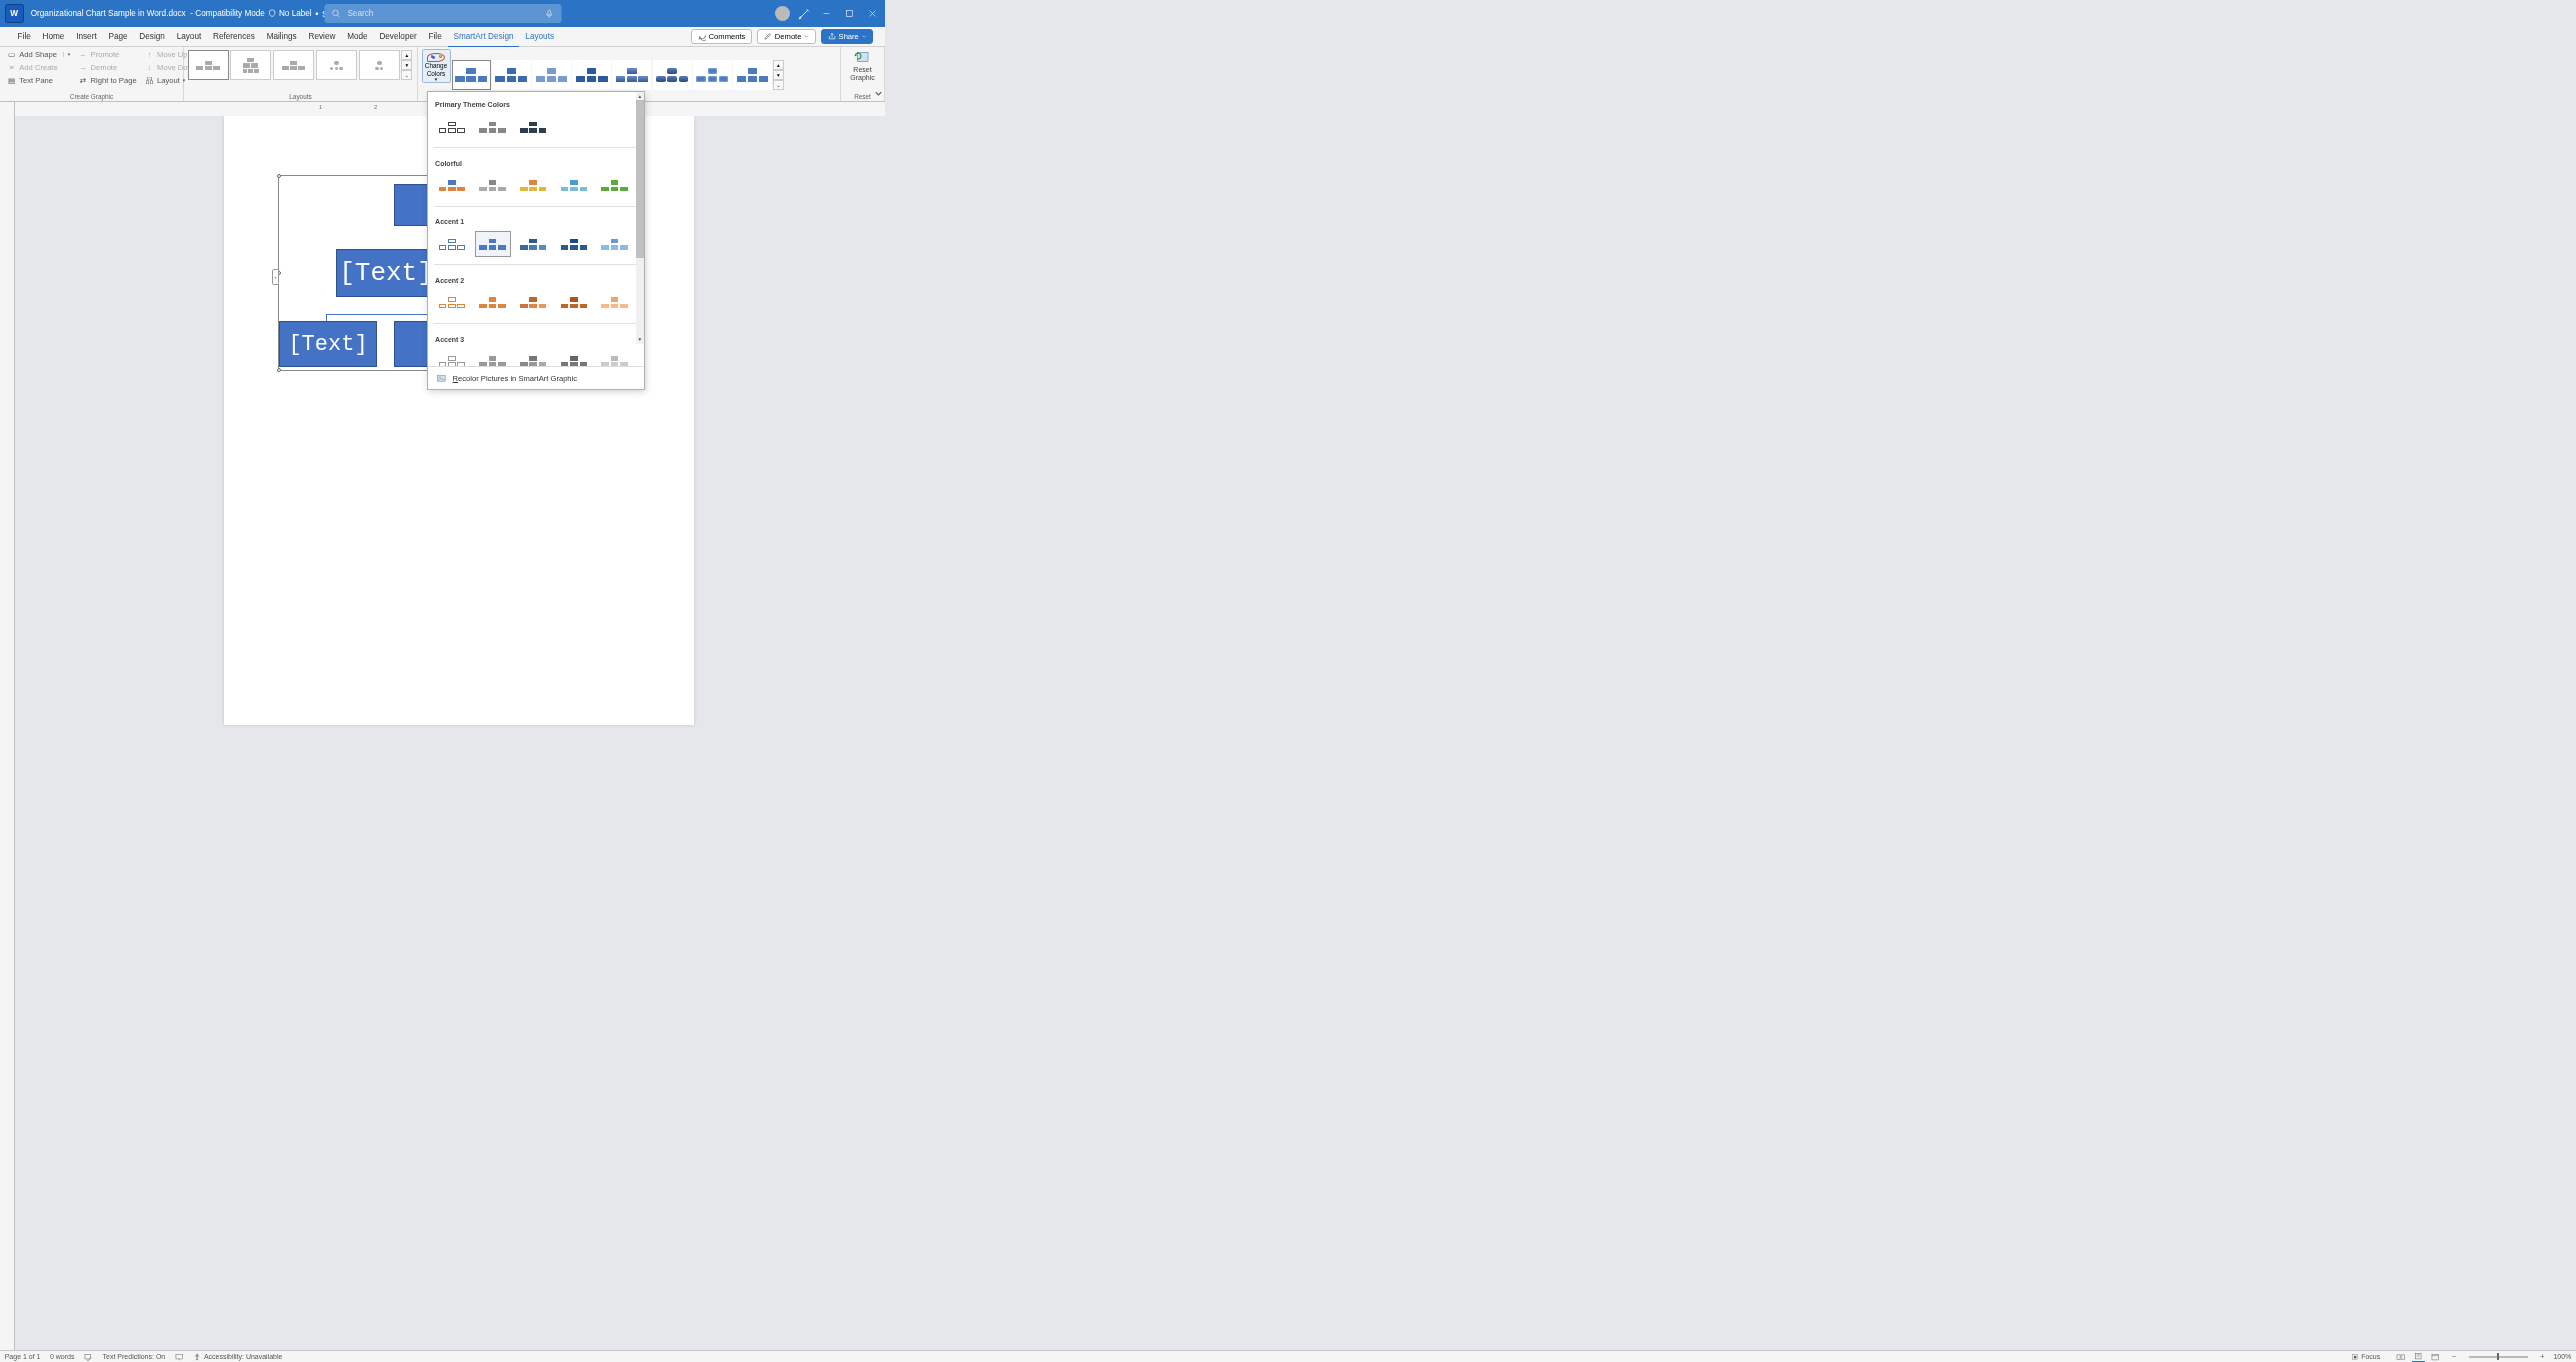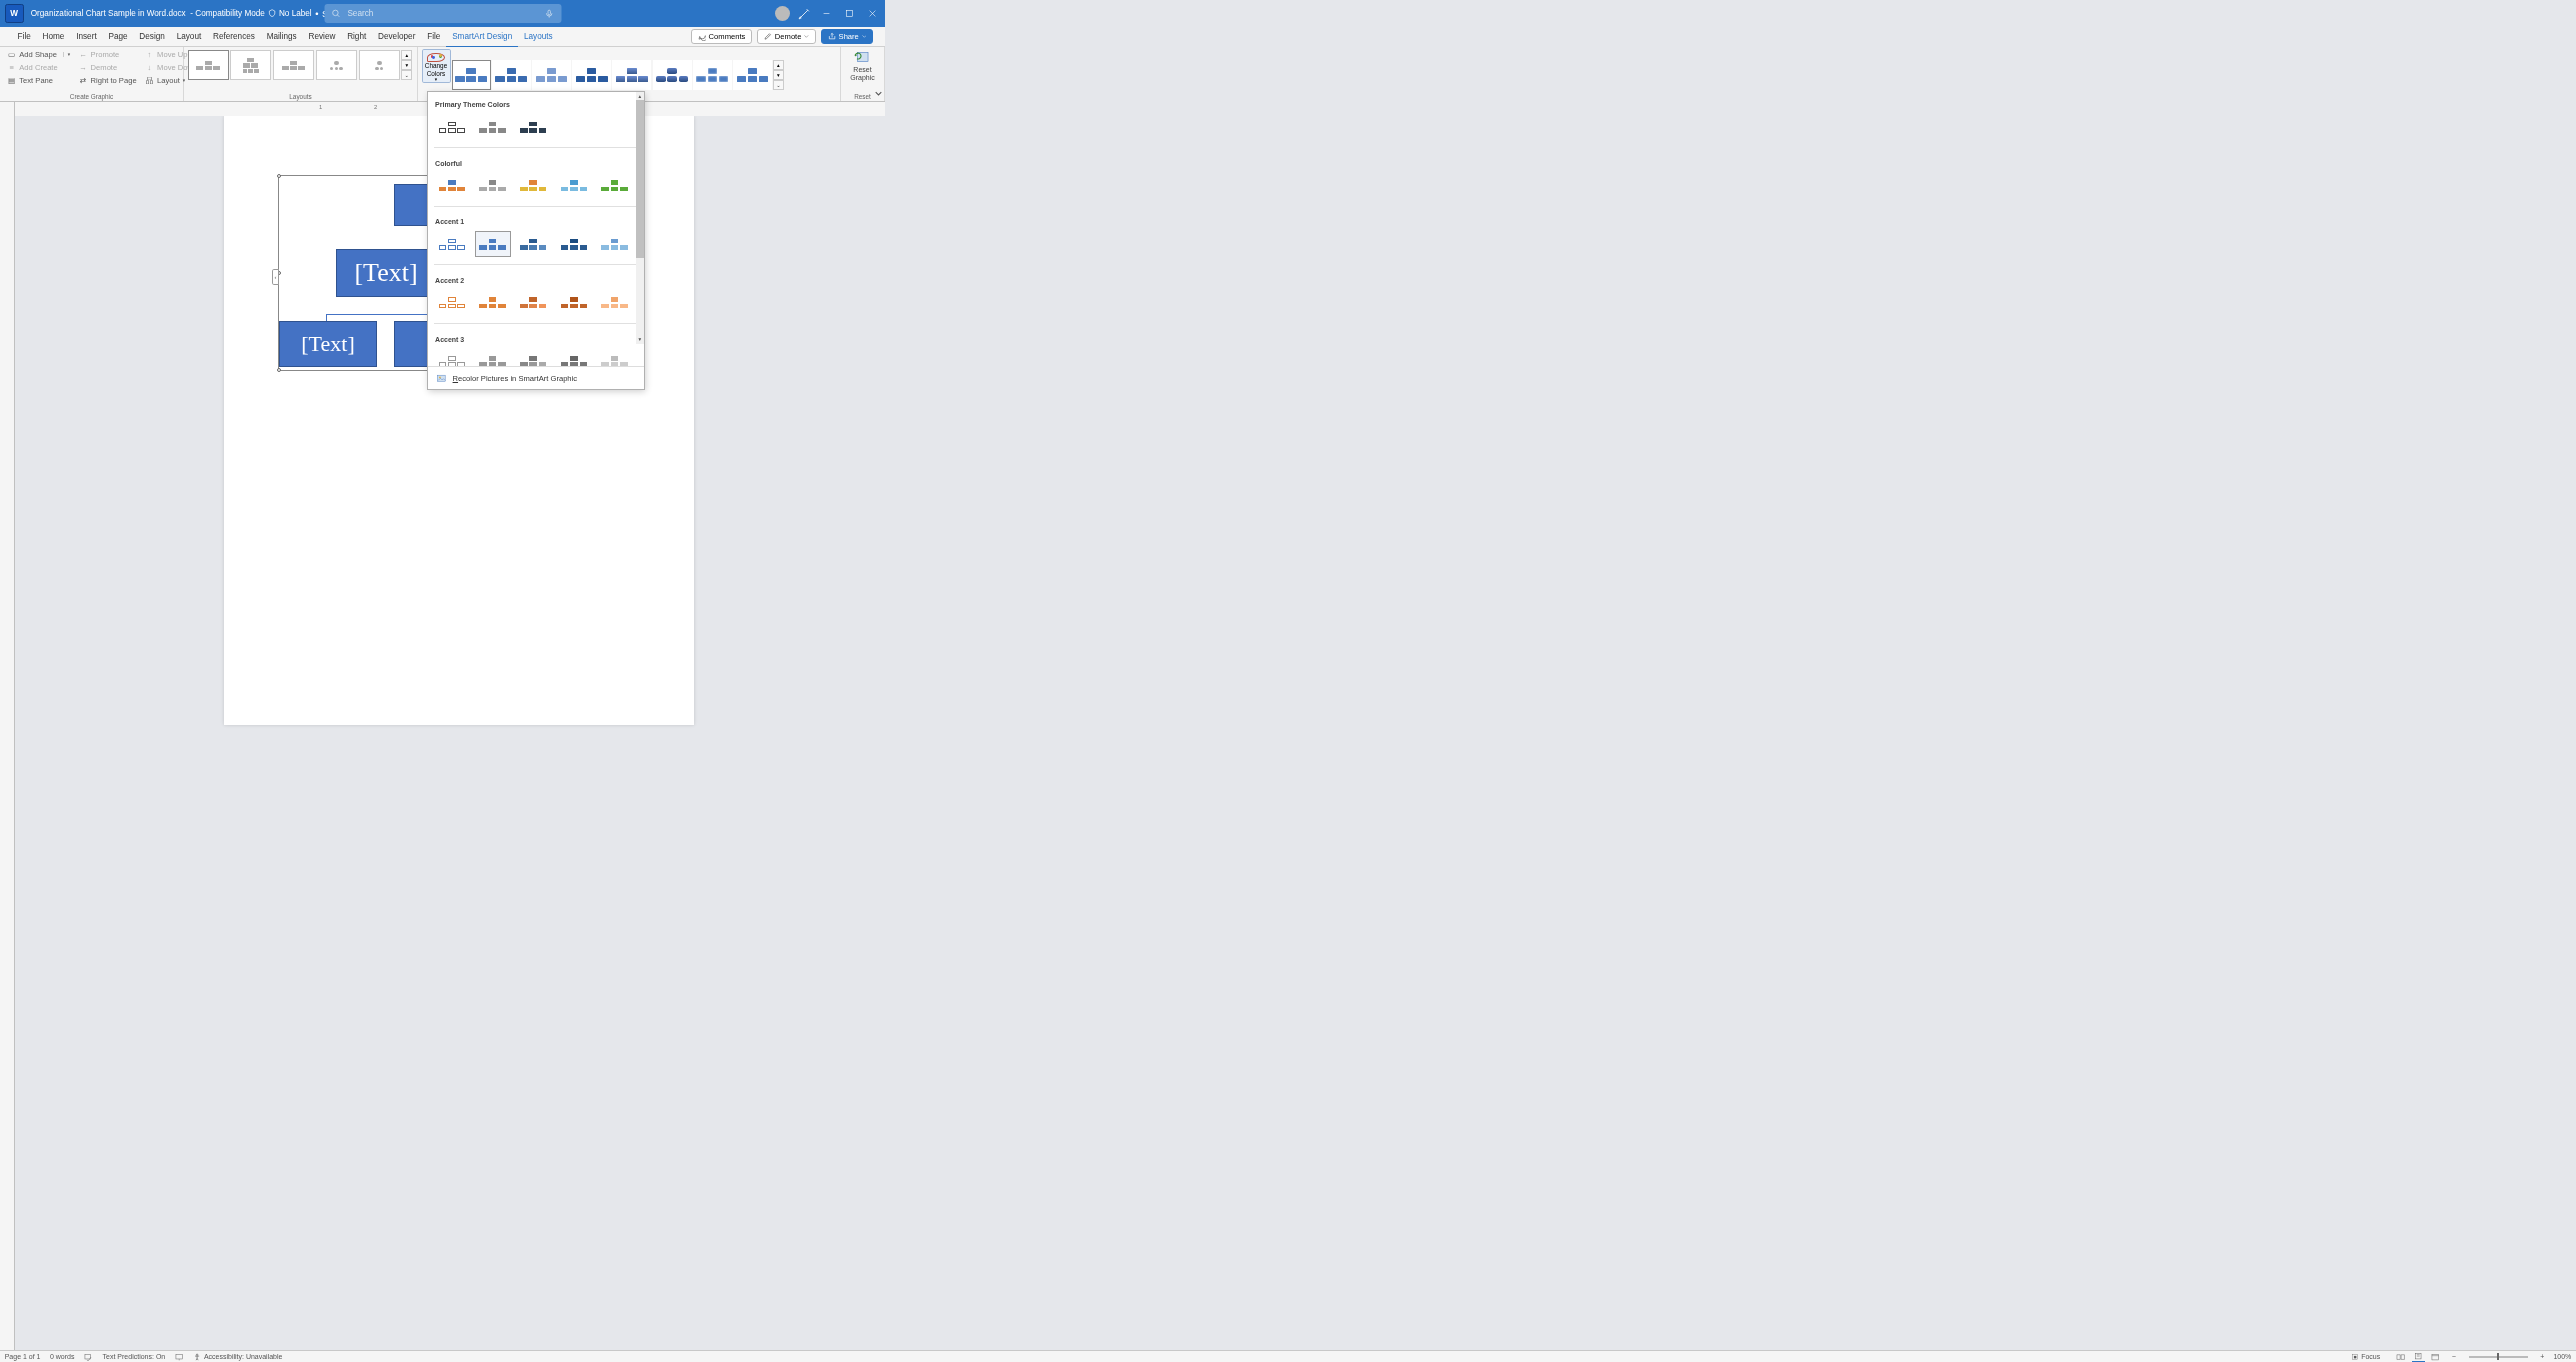--- a/index.html
+++ b/index.html
@@ -74,21 +74,21 @@
 .doc-area { position: absolute; top: 116px; bottom: 11.7px; left: 0; right: 0; display: flex; }
 .ruler-v { width: 15px; background: #f5f5f5; border-right: 0.6px solid #c0c0c0; }
 .page-scroll { flex: 1; background: #e5e7eb; position: relative; overflow: hidden; }
 .page { position: absolute; left: 209px; top: 0; width: 470px; height: 609px; background: white; box-shadow: 0 0 3.5px rgba(0,0,0,.15); }
 
 
 .smartart-frame { position: absolute; left: 54px; top: 59px; width: 357px; height: 196px; border: 0.6px solid #888; }
 .smartart-frame .handle { position: absolute; width: 4.7px; height: 4.7px; background: white; border: 0.6px solid #666; border-radius: 50%; }
 .smartart-frame .expand-tab { position: absolute; left: -7px; top: 93px; width: 7px; height: 16.4px; background: white; border: 0.6px solid #999; border-radius: 1.8px 0 0 1.8px; display: flex; align-items: center; justify-content: center; font-size: 5.9px; color: #666; cursor: pointer; }
 
-.sa-box { position: absolute; background: #4472c4; border: 0.6px solid #2f528f; color: white; display: flex; align-items: center; justify-content: center; font-size: 22px; font-family: Liberation Serif, serif; }
+.sa-box { position: absolute; background: #4472c4; border: 0.6px solid #2f528f; color: white; display: flex; align-items: center; justify-content: center; font-size: 22px; font-family: Liberation Mono, monospace; }
 .sa-line { position: absolute; border-left: 1.2px solid #4472c4; }
 .sa-hline { position: absolute; border-top: 1.2px solid #4472c4; }
 
 
 .colors-popup { position: absolute; left: 427px; top: 91px; width: 218px; height: 299px; background: white; border: 0.6px solid #b0b0b0; box-shadow: 1.2px 2.3px 7px rgba(0,0,0,.2); z-index: 100; display: flex; flex-direction: column; }
 .popup-scroll { flex: 1; overflow: hidden; padding: 4.7px 3.5px 4.7px 5.9px; position: relative; }
 .popup-section { margin-bottom: 4.7px; }
 .popup-section-title { font-size: 7px; font-weight: 600; color: #444; padding: 4.7px 1.2px 5.9px; }
 .popup-row { display: flex; gap: 4.7px; flex-wrap: wrap; }
 .color-opt { width: 36px; height: 26px; display: flex; align-items: center; justify-content: center; cursor: pointer; }
@@ -171,21 +171,21 @@
 <div class="ribbon-tabs">
   <div class="tab">File</div>
   <div class="tab">Home</div>
   <div class="tab">Insert</div>
   <div class="tab">Page</div>
   <div class="tab">Design</div>
   <div class="tab">Layout</div>
   <div class="tab">References</div>
   <div class="tab">Mailings</div>
   <div class="tab">Review</div>
-  <div class="tab">Right</div>
+  <div class="tab">Mode</div>
   <div class="tab">Developer</div>
   <div class="tab">File</div>
   <div class="tab active">SmartArt Design</div>
   <div class="tab contextual">Layouts</div>
   <div class="right-actions">
     <div class="pill">
       <svg width="8.2" height="8.2" viewBox="0 0 24 24" fill="none" stroke="#555" stroke-width="2">
           <path d="M21 11a8 8 0 0 1-16 2L3 21l6-2a8 8 0 1 0 12-8z"></path>
         </svg>
       <span>Comments</span>

